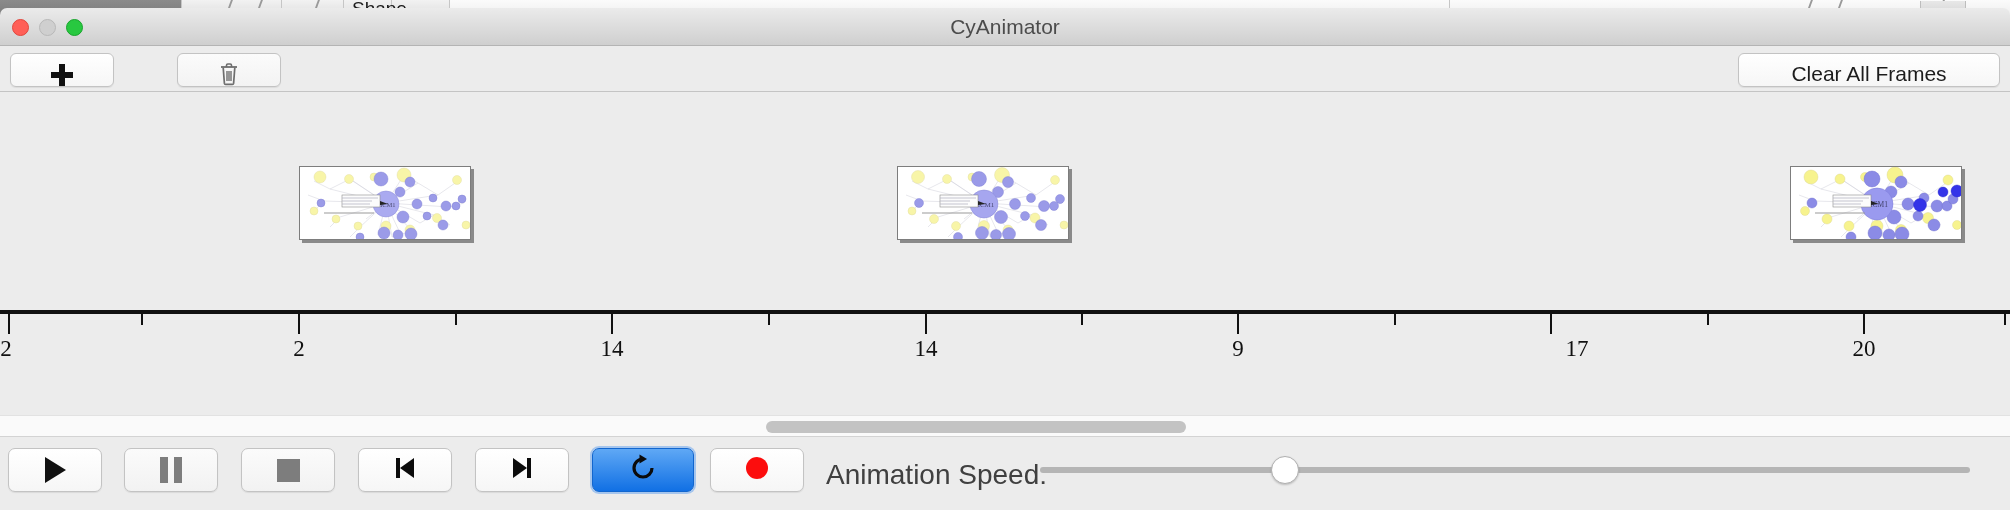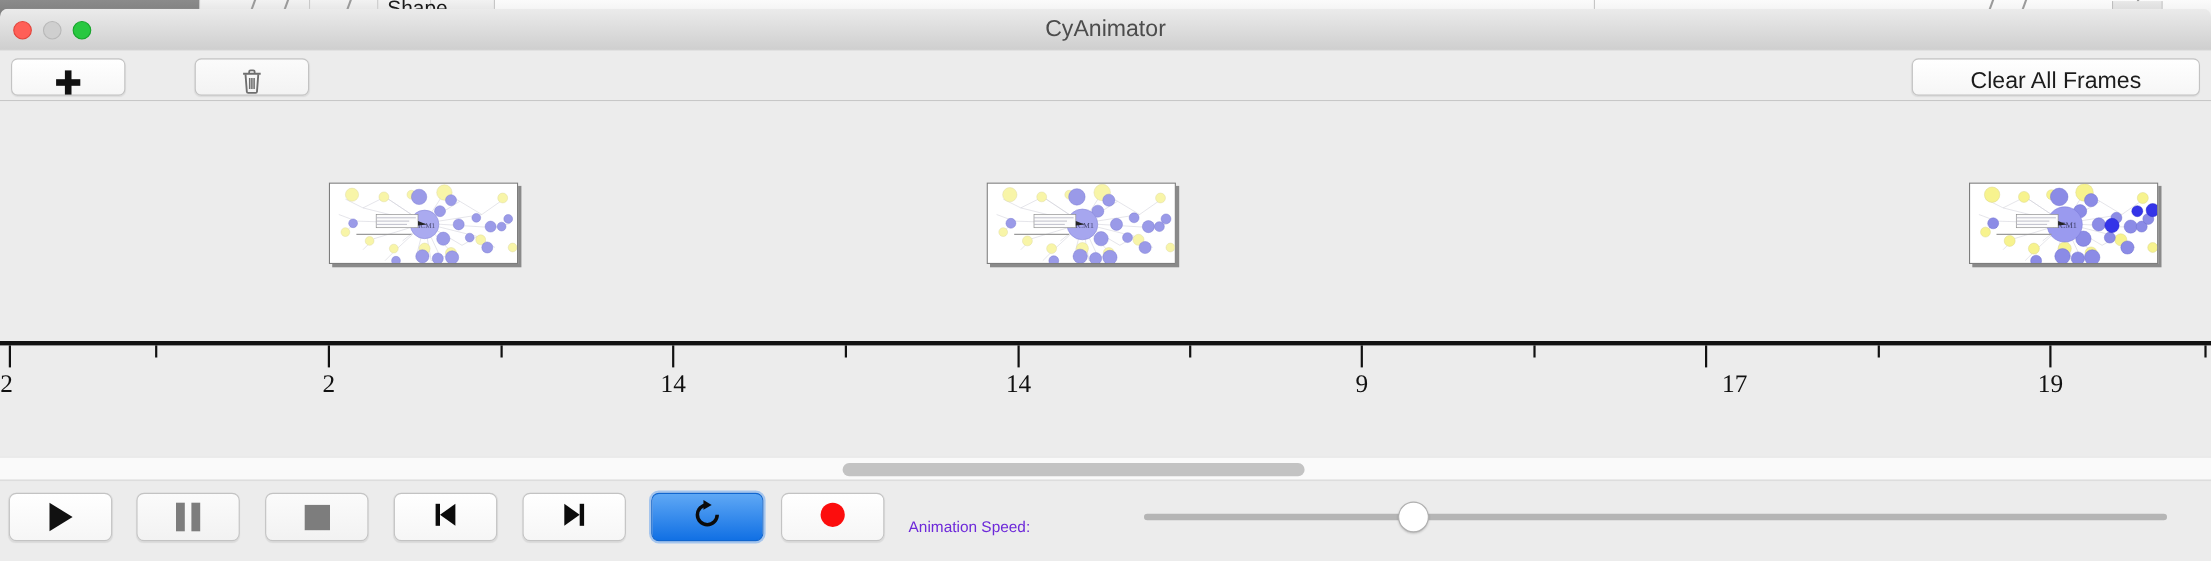--- a/index.html
+++ b/index.html
@@ -147,21 +147,21 @@
     border: 1px solid #1166cf;
     box-shadow: 0 0 0 2px rgba(80,150,240,.45);
   }
   .glyph-play {
     width: 0; height: 0; border-left: 21px solid #111;
     border-top: 13px solid transparent; border-bottom: 13px solid transparent;
   }
   .glyph-pause { display: flex; gap: 6px; }
   .glyph-pause span { width: 8px; height: 26px; background: #7d7d7d; }
   .glyph-stop { width: 23px; height: 23px; background: #7d7d7d; }
-  .speed-label { position: absolute; top: 21px; font-size: 14px; color: #6d28d9; margin-top: 12px; }
+  .speed-label { position: absolute; top: 21px; font-size: 28px; color: #404040; }
   .slider-track {
     position: absolute; height: 6px; border-radius: 3px; background: #b5b5b5;
   }
   .slider-thumb {
     position: absolute; width: 28px; height: 28px; border-radius: 50%;
     background: #ffffff; border: 1px solid #b0b0b0;
     box-shadow: 0 1px 2px rgba(0,0,0,.2);
   }
 </style>
 </head>
@@ -401,21 +401,21 @@
     <div class="tick minor" style="left:1707px;"></div>
     <div class="tick major" style="left:1863px;"></div>
     <div class="tick minor" style="left:2004px;"></div>
 
     <div class="tick-label" style="left:6px;">2</div>
     <div class="tick-label" style="left:299px;">2</div>
     <div class="tick-label" style="left:612px;">14</div>
     <div class="tick-label" style="left:926px;">14</div>
     <div class="tick-label" style="left:1238px;">9</div>
     <div class="tick-label" style="left:1577px;">17</div>
-    <div class="tick-label" style="left:1864px;">19</div>
+    <div class="tick-label" style="left:1864px;">20</div>
 
   </div>
 
   <div class="hscroll">
     <div class="thumb" style="left:766px; width:420px;"></div>
   </div>
 
   <div class="bottombar">
 
     <div class="ctrl" style="left:8px; width:94px;">

